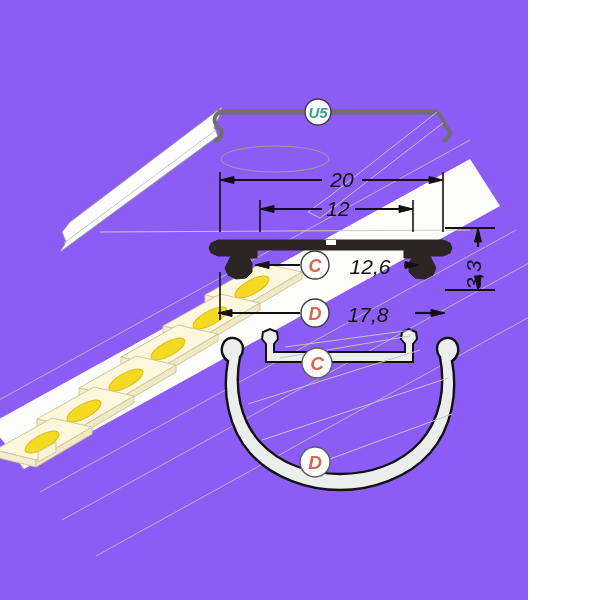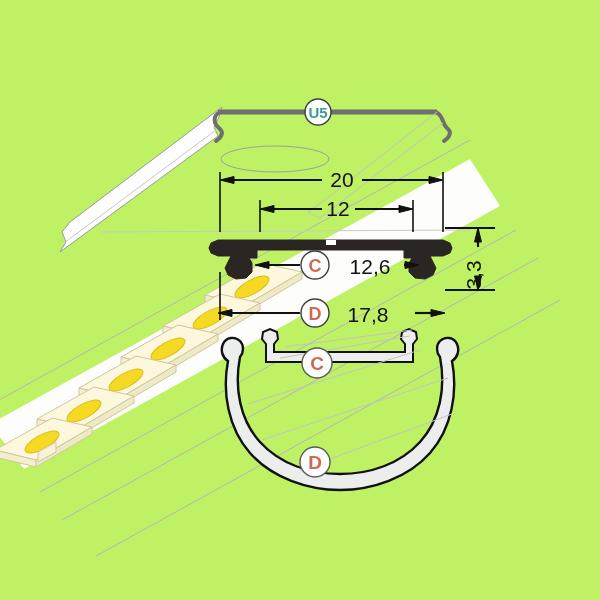--- a/index.html
+++ b/index.html
@@ -5,24 +5,25 @@
   html, body {
     margin: 0;
     padding: 0;
     background: #ffffff;
   }
   body {
     font-family: "Liberation Sans", sans-serif;
   }
   #drawing-root {
     position: relative;
-    width: 600px;
+    width: 528px;
     height: 600px;
-    background: #bef264;
+    background: #8b5cf6;
     overflow: hidden;
+    font-style: italic;
   }
   #drawing-svg {
     position: absolute;
     top: 0;
     left: 0;
     width: 600px;
     height: 600px;
     display: block;
   }
   .dim-text {

